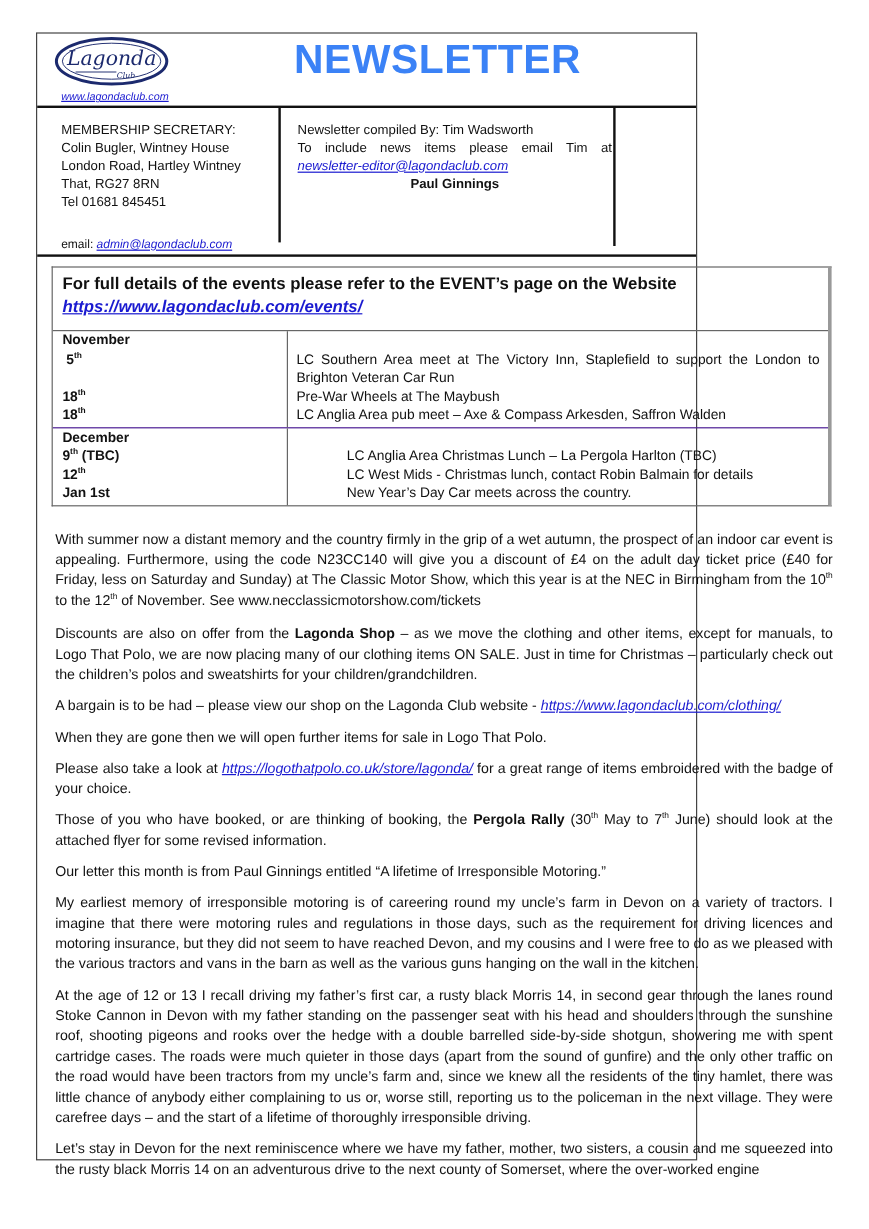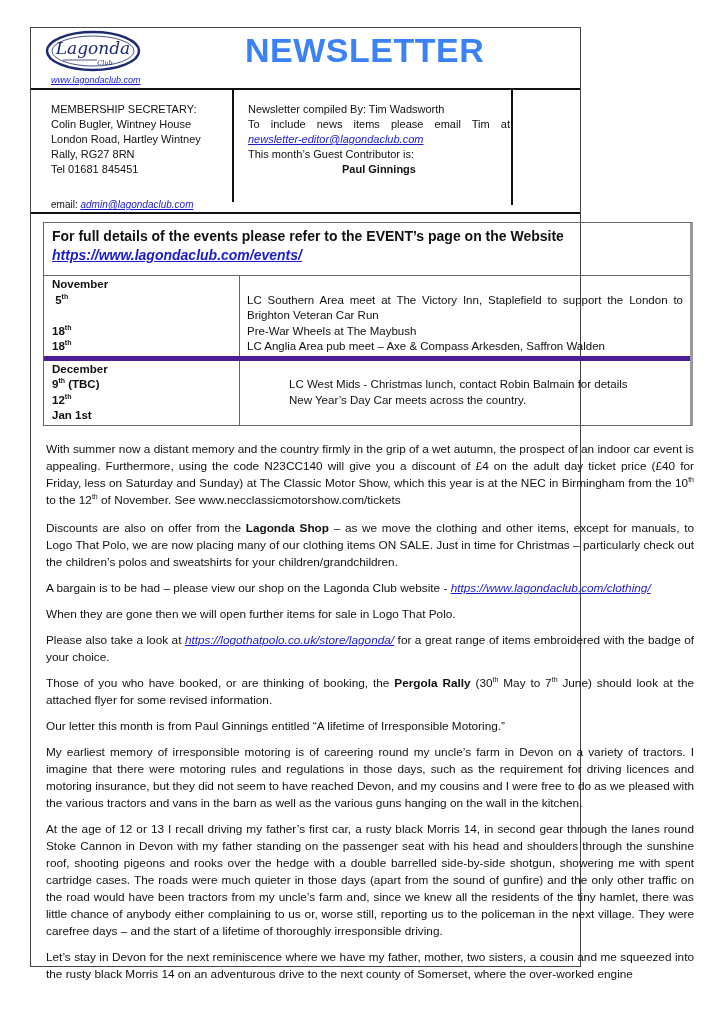--- a/index.html
+++ b/index.html
@@ -28,21 +28,21 @@
   .col-issue { position: absolute; left: 489px; top: 14px; }
   .issue-no { font-weight: bold; font-size: 15px; }
   .issue-date { font-weight: bold; font-size: 11px; margin-top: 23px; }
 
   
   .events { position: absolute; left: 12px; top: 194px; width: 650px; border: 1px solid #666;
             border-right: 3px solid #999; box-sizing: border-box; }
   .events-head { padding: 4px 8px 0 8px; height: 53px; border-bottom: 1px solid #666; box-sizing: border-box; }
   .events-head .lead { font-weight: bold; font-size: 14px; line-height: 19px; }
   .events-head a { font-weight: bold; font-size: 14px; line-height: 19px; }
-  .month { display: flex; border-bottom: 5px solid #4c1d95; }
+  .month { display: flex; border-bottom: 1px solid #4c1d95; }
   .month:last-child { border-bottom: none; gap: 42px; }
   .mcol-date { width: 196px; border-right: 1px solid #666; padding: 1px 8px; box-sizing: border-box;
                font-size: 11.5px; line-height: 15.5px; font-weight: bold; }
   .mcol-desc { flex: 1; padding: 1px 7px; font-size: 11.5px; line-height: 15.5px; }
   .mcol-desc .row, .mcol-date .row { min-height: 15.5px; }
   sup { font-size: 7px; line-height: 0; vertical-align: super; }
 
   
   .content { position: absolute; left: 15px; top: 413px; width: 648px; font-size: 11.8px; line-height: 17px; }
   .content p { margin: 0 0 9px 0; text-align: justify; }
@@ -63,33 +63,32 @@
     </svg>
     <a class="site-url">www.lagondaclub.com</a>
     <div class="title">NEWSLETTER</div>
   </div>
 
   <div class="info">
     <div class="col-sec">
       <div>MEMBERSHIP  SECRETARY:</div>
       <div>Colin Bugler, Wintney House</div>
       <div>London Road, Hartley Wintney</div>
-      <div>Rally, RG27 8RN</div>
+      <div>That, RG27 8RN</div>
       <div>Tel 01681 845451</div>
       <div class="email">
         <span>email:</span>
         <a>admin@lagondaclub.com</a>
       </div>
     </div>
     <div class="vline1"></div>
     <div class="col-ed">
       <div>Newsletter compiled By:  Tim Wadsworth</div>
       <div class="just">To include news items please email Tim at</div>
       <div><a>newsletter-editor@lagondaclub.com</a></div>
-      <div>This month’s Guest Contributor is:</div>
       <div class="guest">Paul Ginnings</div>
     </div>
     <div class="vline2"></div>
   </div>
 
   <div class="events">
     <div class="events-head">
       <div class="lead">For full details of the events please refer to the EVENT’s page on the Website</div>
       <a>https://www.lagondaclub.com/events/</a>
     </div>
@@ -112,20 +111,21 @@
 
     <div class="month">
       <div class="mcol-date">
         <div class="row">December</div>
         <div class="row"><span>9</span><sup>th</sup><span> (TBC)</span></div>
         <div class="row"><span>12</span><sup>th</sup></div>
         <div class="row"><span>Jan 1st</span></div>
       </div>
       <div class="mcol-desc">
         <div class="row">&nbsp;</div>
+        <div class="row">LC Anglia Area Christmas Lunch – La Pergola Harlton (TBC)</div>
         <div class="row">LC West Mids - Christmas lunch, contact Robin Balmain for details</div>
         <div class="row">New Year’s Day Car meets across the country.</div>
       </div>
     </div>
   </div>
 
   <div class="content">
     <p class="first"><span>With summer now a distant memory and the country firmly in the grip of a wet autumn, the prospect of an indoor car event is appealing.  Furthermore, using the code N23CC140 will give you a discount of £4 on the adult day ticket price (£40  for Friday, less on Saturday and Sunday) at The Classic Motor Show, which this year is at the NEC in Birmingham from the 10</span><sup>th</sup><span> to the 12</span><sup>th</sup><span> of November.   See www.necclassicmotorshow.com/tickets</span></p>
     <p><span>Discounts are also on offer from the </span><b>Lagonda Shop</b><span> – as we move the clothing and other items, except for manuals, to Logo That Polo, we are now placing many of our clothing items ON SALE. Just in time for Christmas – particularly check out the children’s polos and sweatshirts for your children/grandchildren.</span></p>
     <p><span>A bargain is to be had – please view our shop on the Lagonda Club website - </span><a>https://www.lagondaclub.com/clothing/</a></p>

